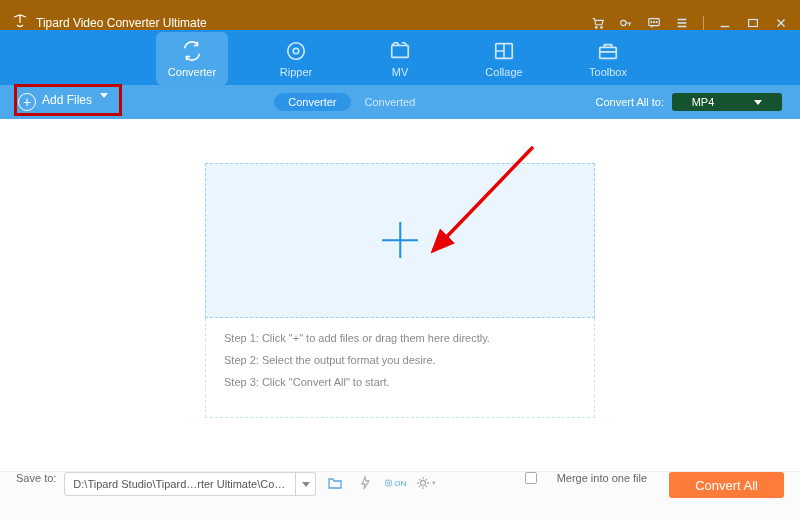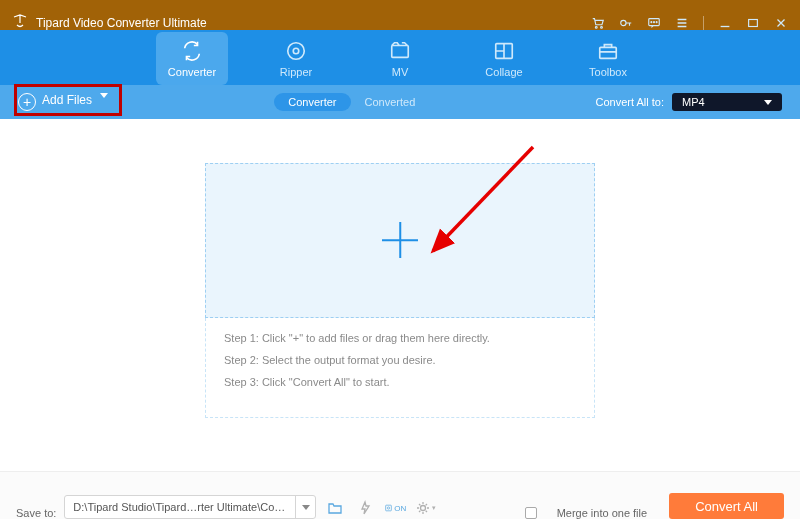--- a/index.html
+++ b/index.html
@@ -22,32 +22,32 @@
 .add-files{display:flex;align-items:flex-start;gap:6px;cursor:pointer;font-size:12px;position:relative;z-index:2}
 .add-files .plus-circle{width:18px;height:18px;border:1.5px solid #fff;border-radius:50%;display:flex;align-items:center;justify-content:center}
 .add-files .plus-circle::before{content:"+";font-size:14px;line-height:1;margin-top:-1px}
 .add-files .caret{width:0;height:0;border-left:4px solid transparent;border-right:4px solid transparent;border-top:5px solid #fff;margin-left:2px}
 .highlight-box{position:absolute;left:14px;top:84px;width:108px;height:32px;border:3px solid #c00000;z-index:5;pointer-events:none}
 .subbar-center{flex:1;display:flex;justify-content:center}
 .pill-group{display:flex;background:transparent;border-radius:12px}
 .pill{padding:3px 14px;font-size:11px;color:#cfe9fb;cursor:pointer;border-radius:12px}
 .pill.active{background:#2d95e8;color:#fff}
 .convert-all{display:flex;align-items:center;gap:8px;font-size:11px}
-.format-select{display:flex;align-items:center;gap:40px;background:#0f172a;padding:3px 10px;border-radius:3px;cursor:pointer;min-width:110px;justify-content:space-between}
+.format-select{display:flex;align-items:center;gap:40px;background:#14532d;padding:3px 10px;border-radius:3px;cursor:pointer;min-width:110px;justify-content:center}
 .format-select .caret2{width:0;height:0;border-left:4px solid transparent;border-right:4px solid transparent;border-top:5px solid #fff}
 .workspace{height:352px;background:#fff;display:flex;align-items:center;justify-content:center;position:relative}
 .dropzone{width:390px;height:255px;margin-top:-10px}
 .drop-upper{height:155px;border:1.5px dashed #9ecff2;background:#eaf5fd;display:flex;align-items:center;justify-content:center;cursor:pointer}
 .drop-plus{width:36px;height:36px;position:relative}
 .drop-plus::before,.drop-plus::after{content:"";position:absolute;background:#1e8fe6}
 .drop-plus::before{left:50%;top:0;width:1.5px;height:36px;transform:translateX(-50%)}
 .drop-plus::after{top:50%;left:0;height:1.5px;width:36px;transform:translateY(-50%)}
 .drop-lower{height:100px;border:1.5px dashed #c8e4f7;border-top:none;padding:14px 18px;display:flex;flex-direction:column;gap:10px;color:#8a8a8a;font-size:11px}
 .arrow{position:absolute;pointer-events:none;z-index:6}
-.bottombar{height:48px;border-top:1px solid #eee;background:#fbfbfb;display:flex;align-items:flex-end;padding:0 16px;gap:8px}
+.bottombar{height:48px;border-top:1px solid #eee;background:#fbfbfb;display:flex;align-items:flex-start;padding:0 16px;gap:8px}
 .bb-label{font-size:11px;color:#666}
 .path-select{display:flex;align-items:center;border:1px solid #d5d5d5;border-radius:3px;height:24px;background:#fff}
 .path-text{width:230px;padding:0 8px;font-size:11px;color:#555;white-space:nowrap;overflow:hidden;text-overflow:ellipsis}
 .path-caret{width:20px;height:24px;border-left:1px solid #d5d5d5;display:flex;align-items:center;justify-content:center;cursor:pointer}
 .path-caret::after{content:"";width:0;height:0;border-left:4px solid transparent;border-right:4px solid transparent;border-top:5px solid #888}
 .bb-icon{width:22px;height:22px;display:flex;align-items:center;justify-content:center;cursor:pointer;color:#5aa8e0}
 .bb-icon svg{width:16px;height:16px}
 .bb-spacer{flex:1}
 .merge{display:flex;align-items:center;gap:20px;font-size:11px;color:#666}
 .checkbox{width:12px;height:12px;border:1px solid #aaa;border-radius:2px;background:#fff}

